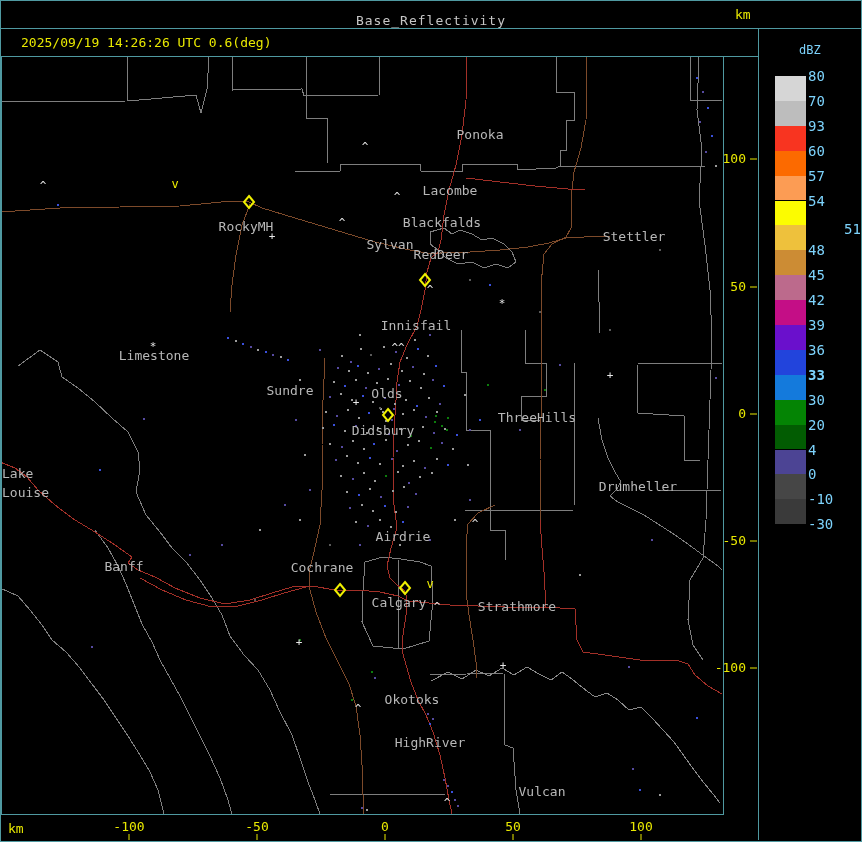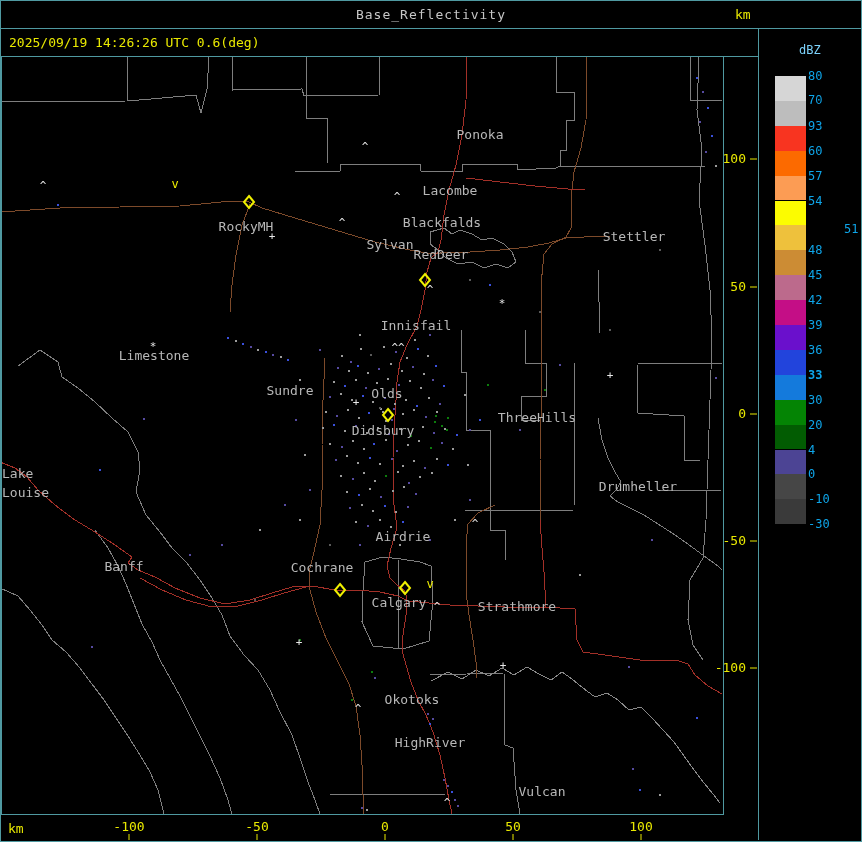--- a/index.html
+++ b/index.html
@@ -1,30 +1,30 @@
 <!DOCTYPE html>
 <html><head>
 <meta charset="utf-8">
 <style>
   html,body{margin:0;padding:0;background:#000;}
   #canvas{position:relative;width:862px;height:842px;background:#000;overflow:hidden;
           font-family:"DejaVu Sans Mono",monospace;}
   .teal-line{position:absolute;background:#4f99a1;}
   #frame{position:absolute;left:0;top:0;width:860px;height:840px;border:1px solid #4f99a1;}
   #titlebar{position:absolute;left:0;top:0;width:862px;height:28px;display:flex;
-            align-items:center;justify-content:center;}
+            align-items:flex-end;justify-content:center;}
   #title-text{color:#c6c6c6;font-size:13px;letter-spacing:1px;}
-  #infobar{position:absolute;left:0;top:28px;width:758px;height:28px;}
+  #infobar{position:absolute;left:12px;top:28px;width:758px;height:28px;}
   #timestamp{position:absolute;left:9px;top:7px;color:#e9e900;font-size:13px;}
   #y-unit{position:absolute;left:735px;top:7px;color:#e9e900;font-size:13px;}
   #x-unit{position:absolute;left:8px;top:821px;color:#e9e900;font-size:13px;}
   #legend{position:absolute;left:759px;top:28px;width:103px;height:812px;}
   #legend-title{position:absolute;left:40px;top:15px;color:#7dd3fc;font-size:12px;}
   .legend-box{position:absolute;left:16px;width:31px;}
-  .legend-label{position:absolute;left:49px;transform:translateY(-50%);color:#0ea5e9;font-size:12px;}
+  .legend-label{position:absolute;left:49px;transform:translateY(-50%);color:#7dd3fc;font-size:14px;}
   svg text{font-family:"DejaVu Sans Mono",monospace;}
 </style>
 </head>
 <body>
 
 <div id="canvas">
   <div id="frame"></div>
 
   <div id="titlebar">
     <span id="title-text">Base_Reflectivity</span>
@@ -374,21 +374,21 @@
         <div class="legend-box" style="top: 272.1px; height: 24.9px; background: rgb(196, 14, 134);"></div>
         <div class="legend-box" style="top: 297px; height: 24.9px; background: rgb(106, 16, 204);"></div>
         <div class="legend-box" style="top: 321.9px; height: 24.9px; background: rgb(34, 68, 220);"></div>
         <div class="legend-box" style="top: 346.8px; height: 24.9px; background: rgb(20, 122, 220);"></div>
         <div class="legend-box" style="top: 371.7px; height: 24.9px; background: rgb(4, 132, 4);"></div>
         <div class="legend-box" style="top: 396.6px; height: 24.9px; background: rgb(2, 92, 2);"></div>
         <div class="legend-box" style="top: 421.5px; height: 24.9px; background: rgb(76, 68, 148);"></div>
         <div class="legend-box" style="top: 446.4px; height: 24.9px; background: rgb(70, 70, 70);"></div>
         <div class="legend-box" style="top: 471.3px; height: 24.9px; background: rgb(58, 58, 58);"></div>
         <span class="legend-label" style="top: 48px;">80</span>
-        <span class="legend-label" style="top: 72.9px; font-family: Liberation Mono, monospace;">70</span>
+        <span class="legend-label" style="top: 72.9px;">70</span>
         <span class="legend-label" style="top: 97.8px;">93</span>
         <span class="legend-label" style="top: 122.7px;">60</span>
         <span class="legend-label" style="top: 147.6px;">57</span>
         <span class="legend-label" style="top: 172.5px;">54</span>
         <span class="legend-label" style="top: 201px; margin-left: 36px;">51</span>
         <span class="legend-label" style="top: 222.3px;">48</span>
         <span class="legend-label" style="top: 247.2px;">45</span>
         <span class="legend-label" style="top: 272.1px;">42</span>
         <span class="legend-label" style="top: 297px;">39</span>
         <span class="legend-label" style="top: 321.9px;">36</span>

